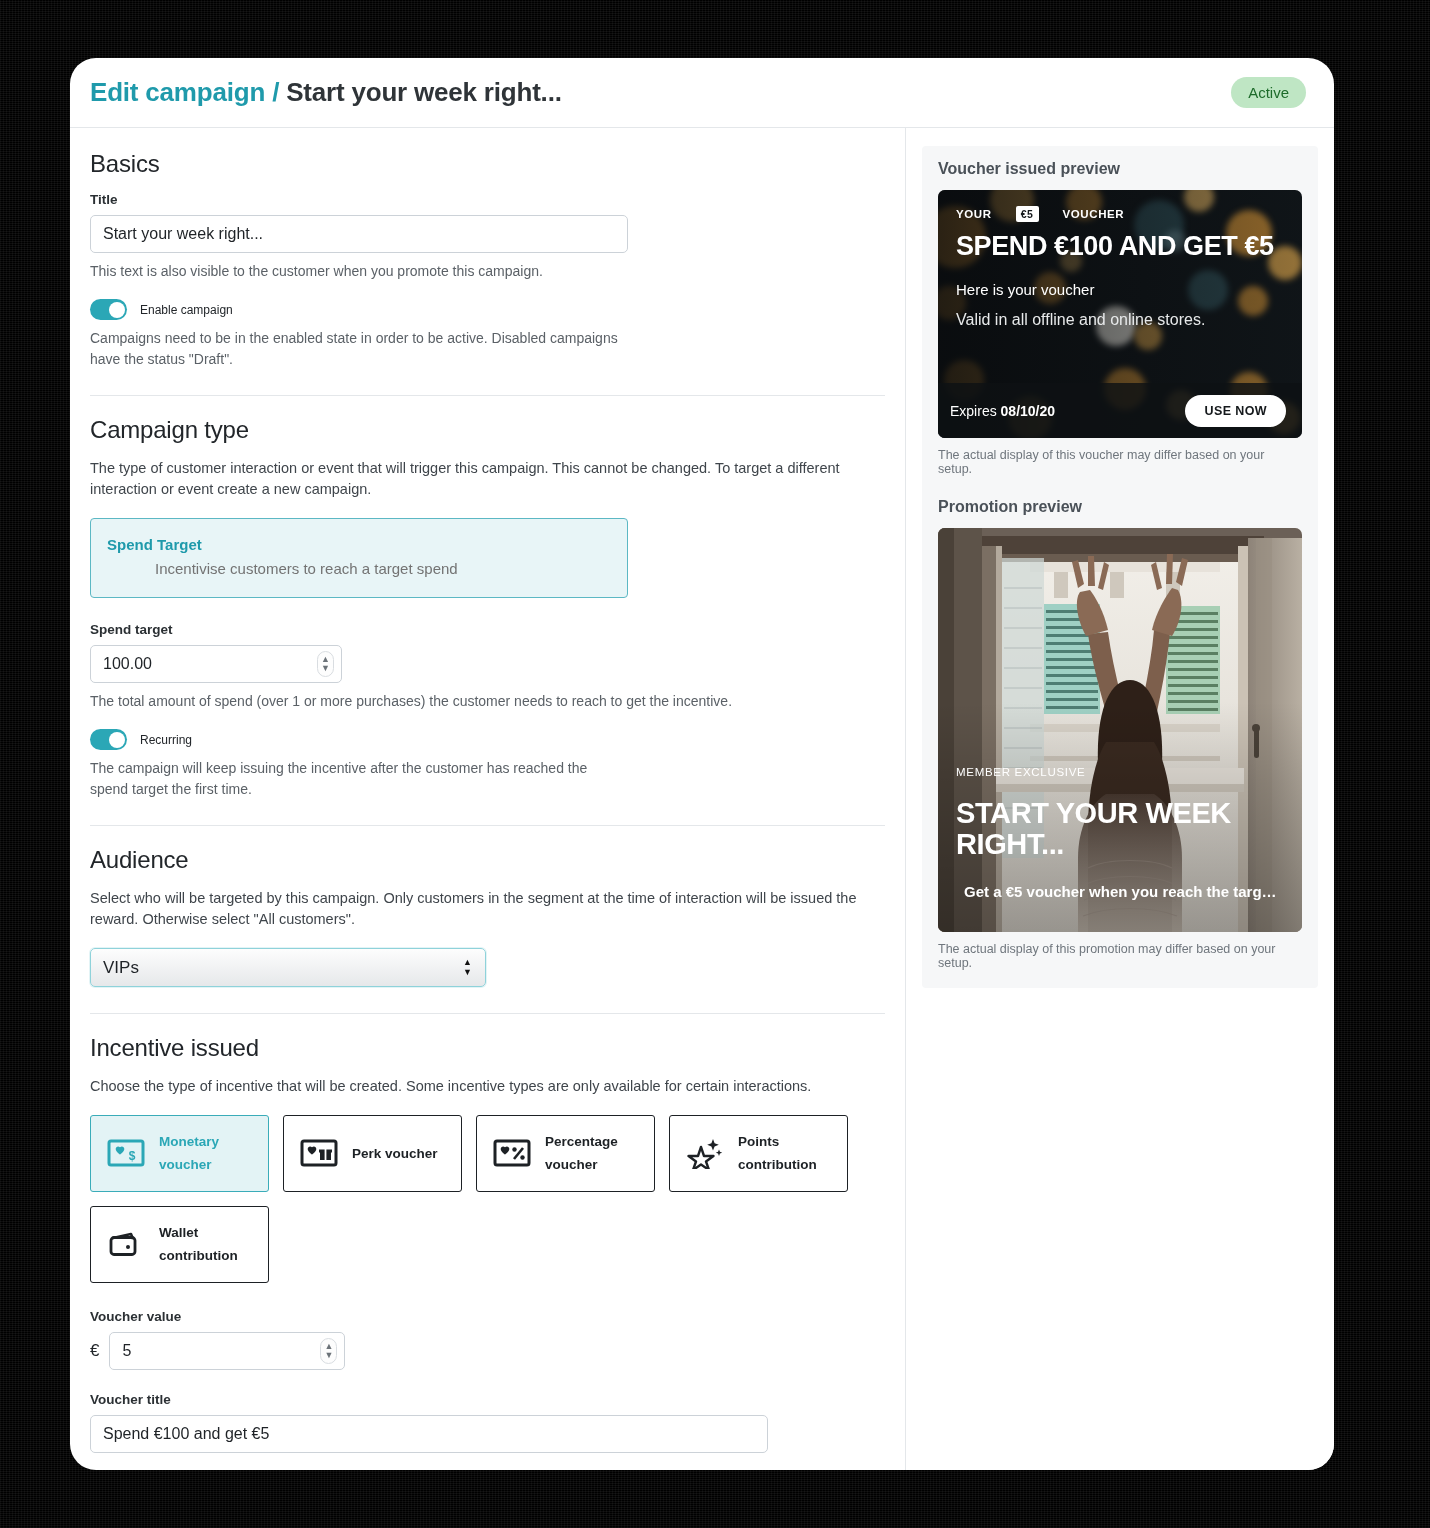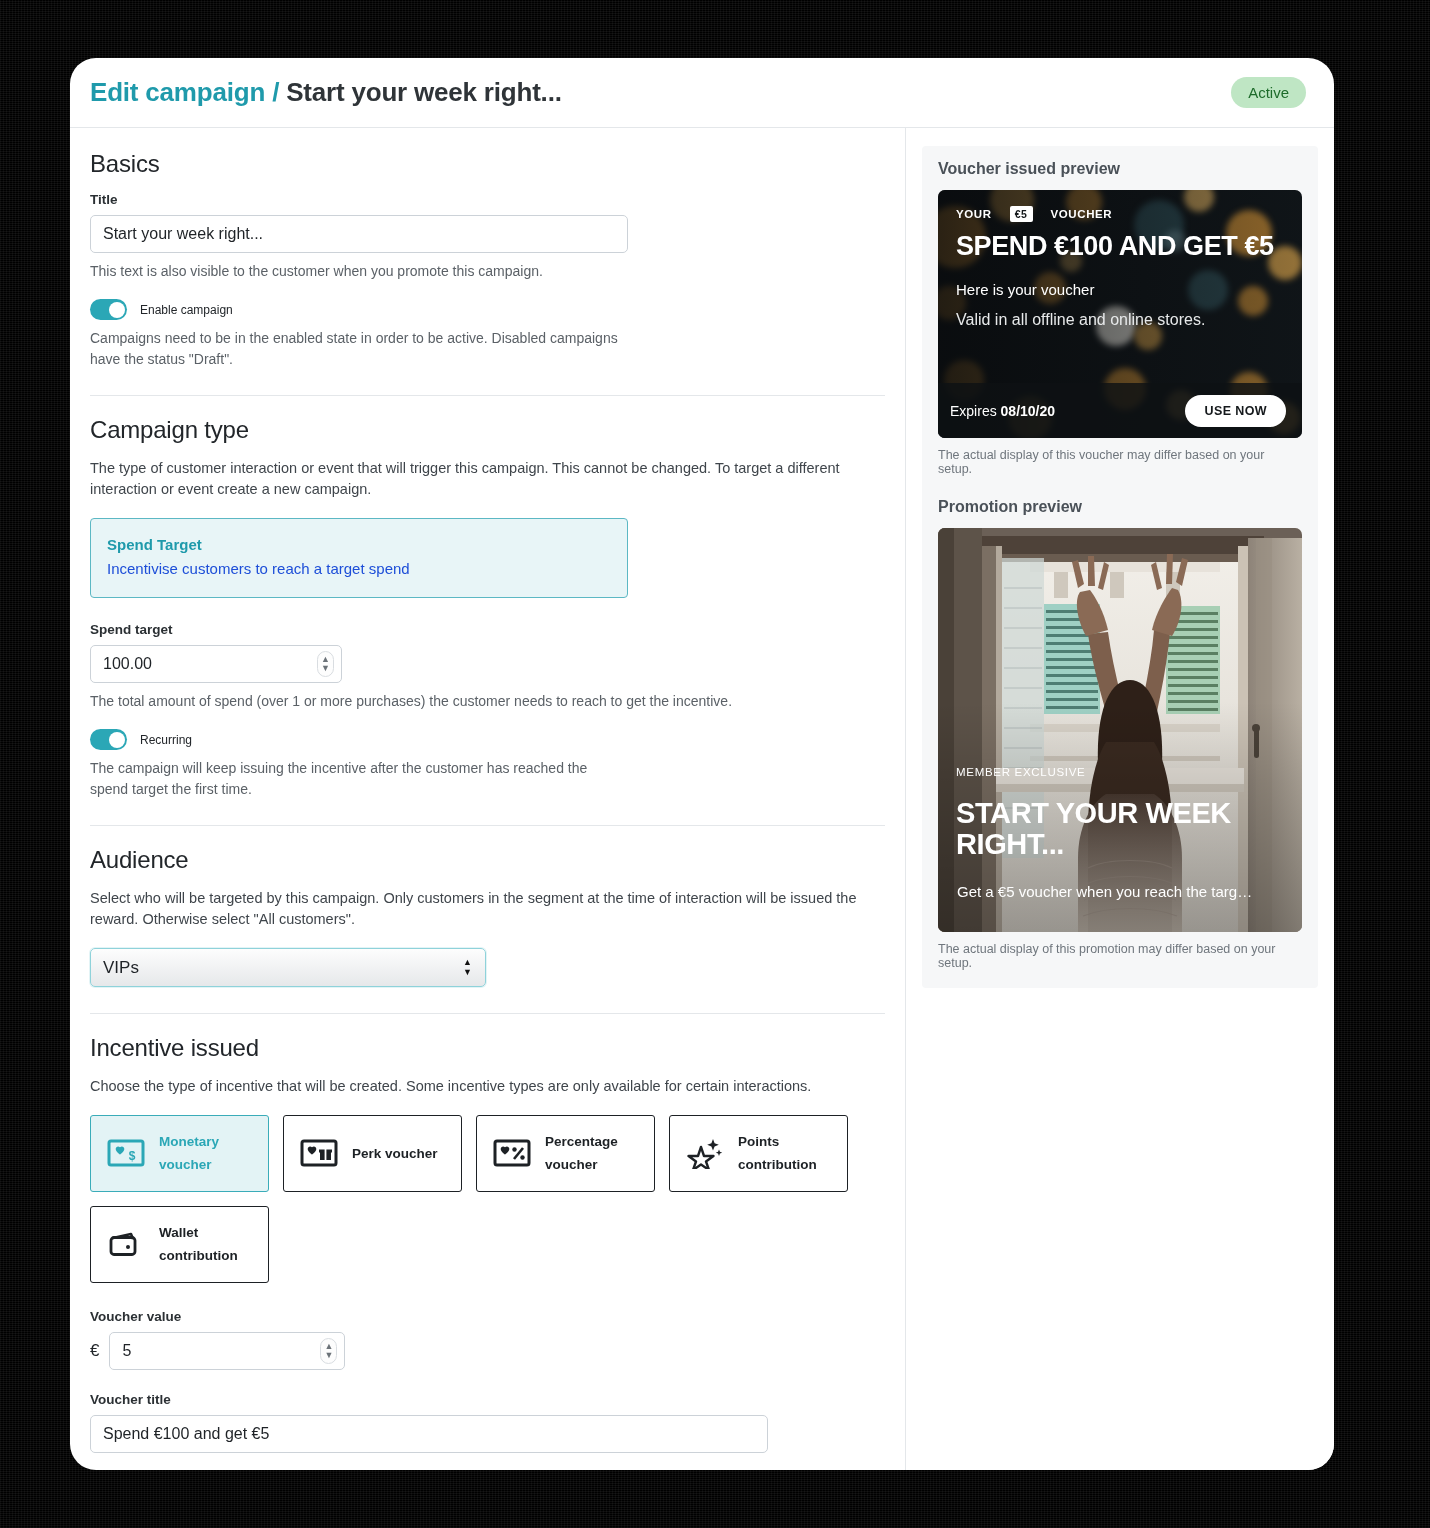--- a/index.html
+++ b/index.html
@@ -90,21 +90,21 @@
     content:""; position:absolute; top:2.5px; right:2.5px;
     width:16px; height:16px; border-radius:50%; background:#fff;
   }
   .toggle-label{ font-size:12px; color:#22262a; }
 
   .type-box{
     width:538px; background:#e8f5f7; border:1px solid #5cb8c4;
     border-radius:4px; padding:17px 16px 20px 16px;
   }
   .type-title{ font-size:15px; font-weight:bold; color:#1f9aab; margin-bottom:7px; }
-  .type-sub{ font-size:15px; color:#1d4ed8; }
+  .type-sub{ font-size:15px; color:#737373;margin-left:48px; }
 
   select.audience{
     width:396px; font-family:"Liberation Sans", sans-serif; font-size:17px;
     color:#1f2327; padding:9px 12px; border:1px solid #8fd2da;
     border-radius:5px; background:linear-gradient(#fdfdfd,#e6e8ea);
     -webkit-appearance:none; appearance:none; outline:none;
     box-shadow:0 0 0 1px rgba(143,210,218,.25);
   }
   .sel-wrap{ position:relative; display:inline-block; }
   .sel-arrows{
@@ -135,40 +135,40 @@
   .side-note{ font-size:12.5px; color:#6f767d; margin:10px 11px 22px 0; }
 
   .voucher-card{
     width:364px; height:248px; border-radius:7px; overflow:hidden; position:relative;
     background:#12181c;
   }
   .bokeh{ position:absolute; inset:0; overflow:hidden; }
   .bokeh b{ position:absolute; border-radius:50%; display:block; filter:blur(3px); }
   .v-overlay{ position:absolute; inset:0; background:linear-gradient(90deg, rgba(8,10,12,.82) 0%, rgba(8,10,12,.55) 48%, rgba(8,10,12,.25) 100%); }
   .v-content{ position:absolute; left:0; right:0; top:0; padding:16px 18px 0 18px; }
-  .v-kicker{ font-size:11.5px; letter-spacing:.6px; color:#fff; font-weight:bold; display:flex; align-items:center; gap:18px; }
+  .v-kicker{ font-size:11.5px; letter-spacing:.6px; color:#fff; font-weight:bold; display:flex; align-items:center; gap:24px; }
   .v-chip{ background:#fff; color:#15191c; font-size:10.5px; font-weight:bold; padding:2px 5px; border-radius:2px; }
   .v-title{ font-size:27px; font-weight:bold; color:#fff; line-height:1.12; margin:9px 0 0 0; letter-spacing:-.4px; }
   .v-desc{ font-size:15px; color:#fff; margin:20px 0 0 0; }
   .v-fine{ font-size:16px; color:#e7e9ea; margin:13px 0 0 0; }
   .v-foot{
     position:absolute; left:0; right:0; bottom:0; height:55px;
     background:rgba(14,17,20,.82);
     display:flex; align-items:center; justify-content:space-between;
     padding:0 16px 0 12px;
   }
   .v-exp{ font-size:14px; color:#fff; }
   .v-exp b{ font-weight:bold; }
   .v-btn{ background:#fff; color:#15191c; font-size:12.5px; font-weight:bold; letter-spacing:.4px; padding:9px 19px; border-radius:18px; }
 
   
   .promo-card{ width:364px; height:404px; border-radius:7px; overflow:hidden; position:relative; background:#c9c3ba; }
   .p-kicker{ position:absolute; left:18px; bottom:154px; font-size:11.5px; letter-spacing:.7px; color:#fff; font-weight:normal; z-index:6;}
   .p-title{ position:absolute; left:18px; bottom:72px; width:320px; font-size:29px; line-height:1.07; font-weight:bold; color:#fff; letter-spacing:-.4px; z-index:6;}
-  .p-sub{ position:absolute; left:19px; bottom:32px; width:330px; font-size:15px; color:#fff; z-index:6;}
+  .p-sub{ position:absolute; left:26px; bottom:32px; width:330px; font-size:15px; color:#fff; z-index:6;font-weight:bold;}
   .p-shade{ position:absolute; left:0; right:0; bottom:0; height:230px; background:linear-gradient(180deg, rgba(0,0,0,0) 0%, rgba(0,0,0,.12) 35%, rgba(0,0,0,.30) 100%); z-index:5;}
 </style>
 </head>
 <body>
 
 <div id="backdrop"></div>
 
 <div id="page">
 
   <div class="header">

